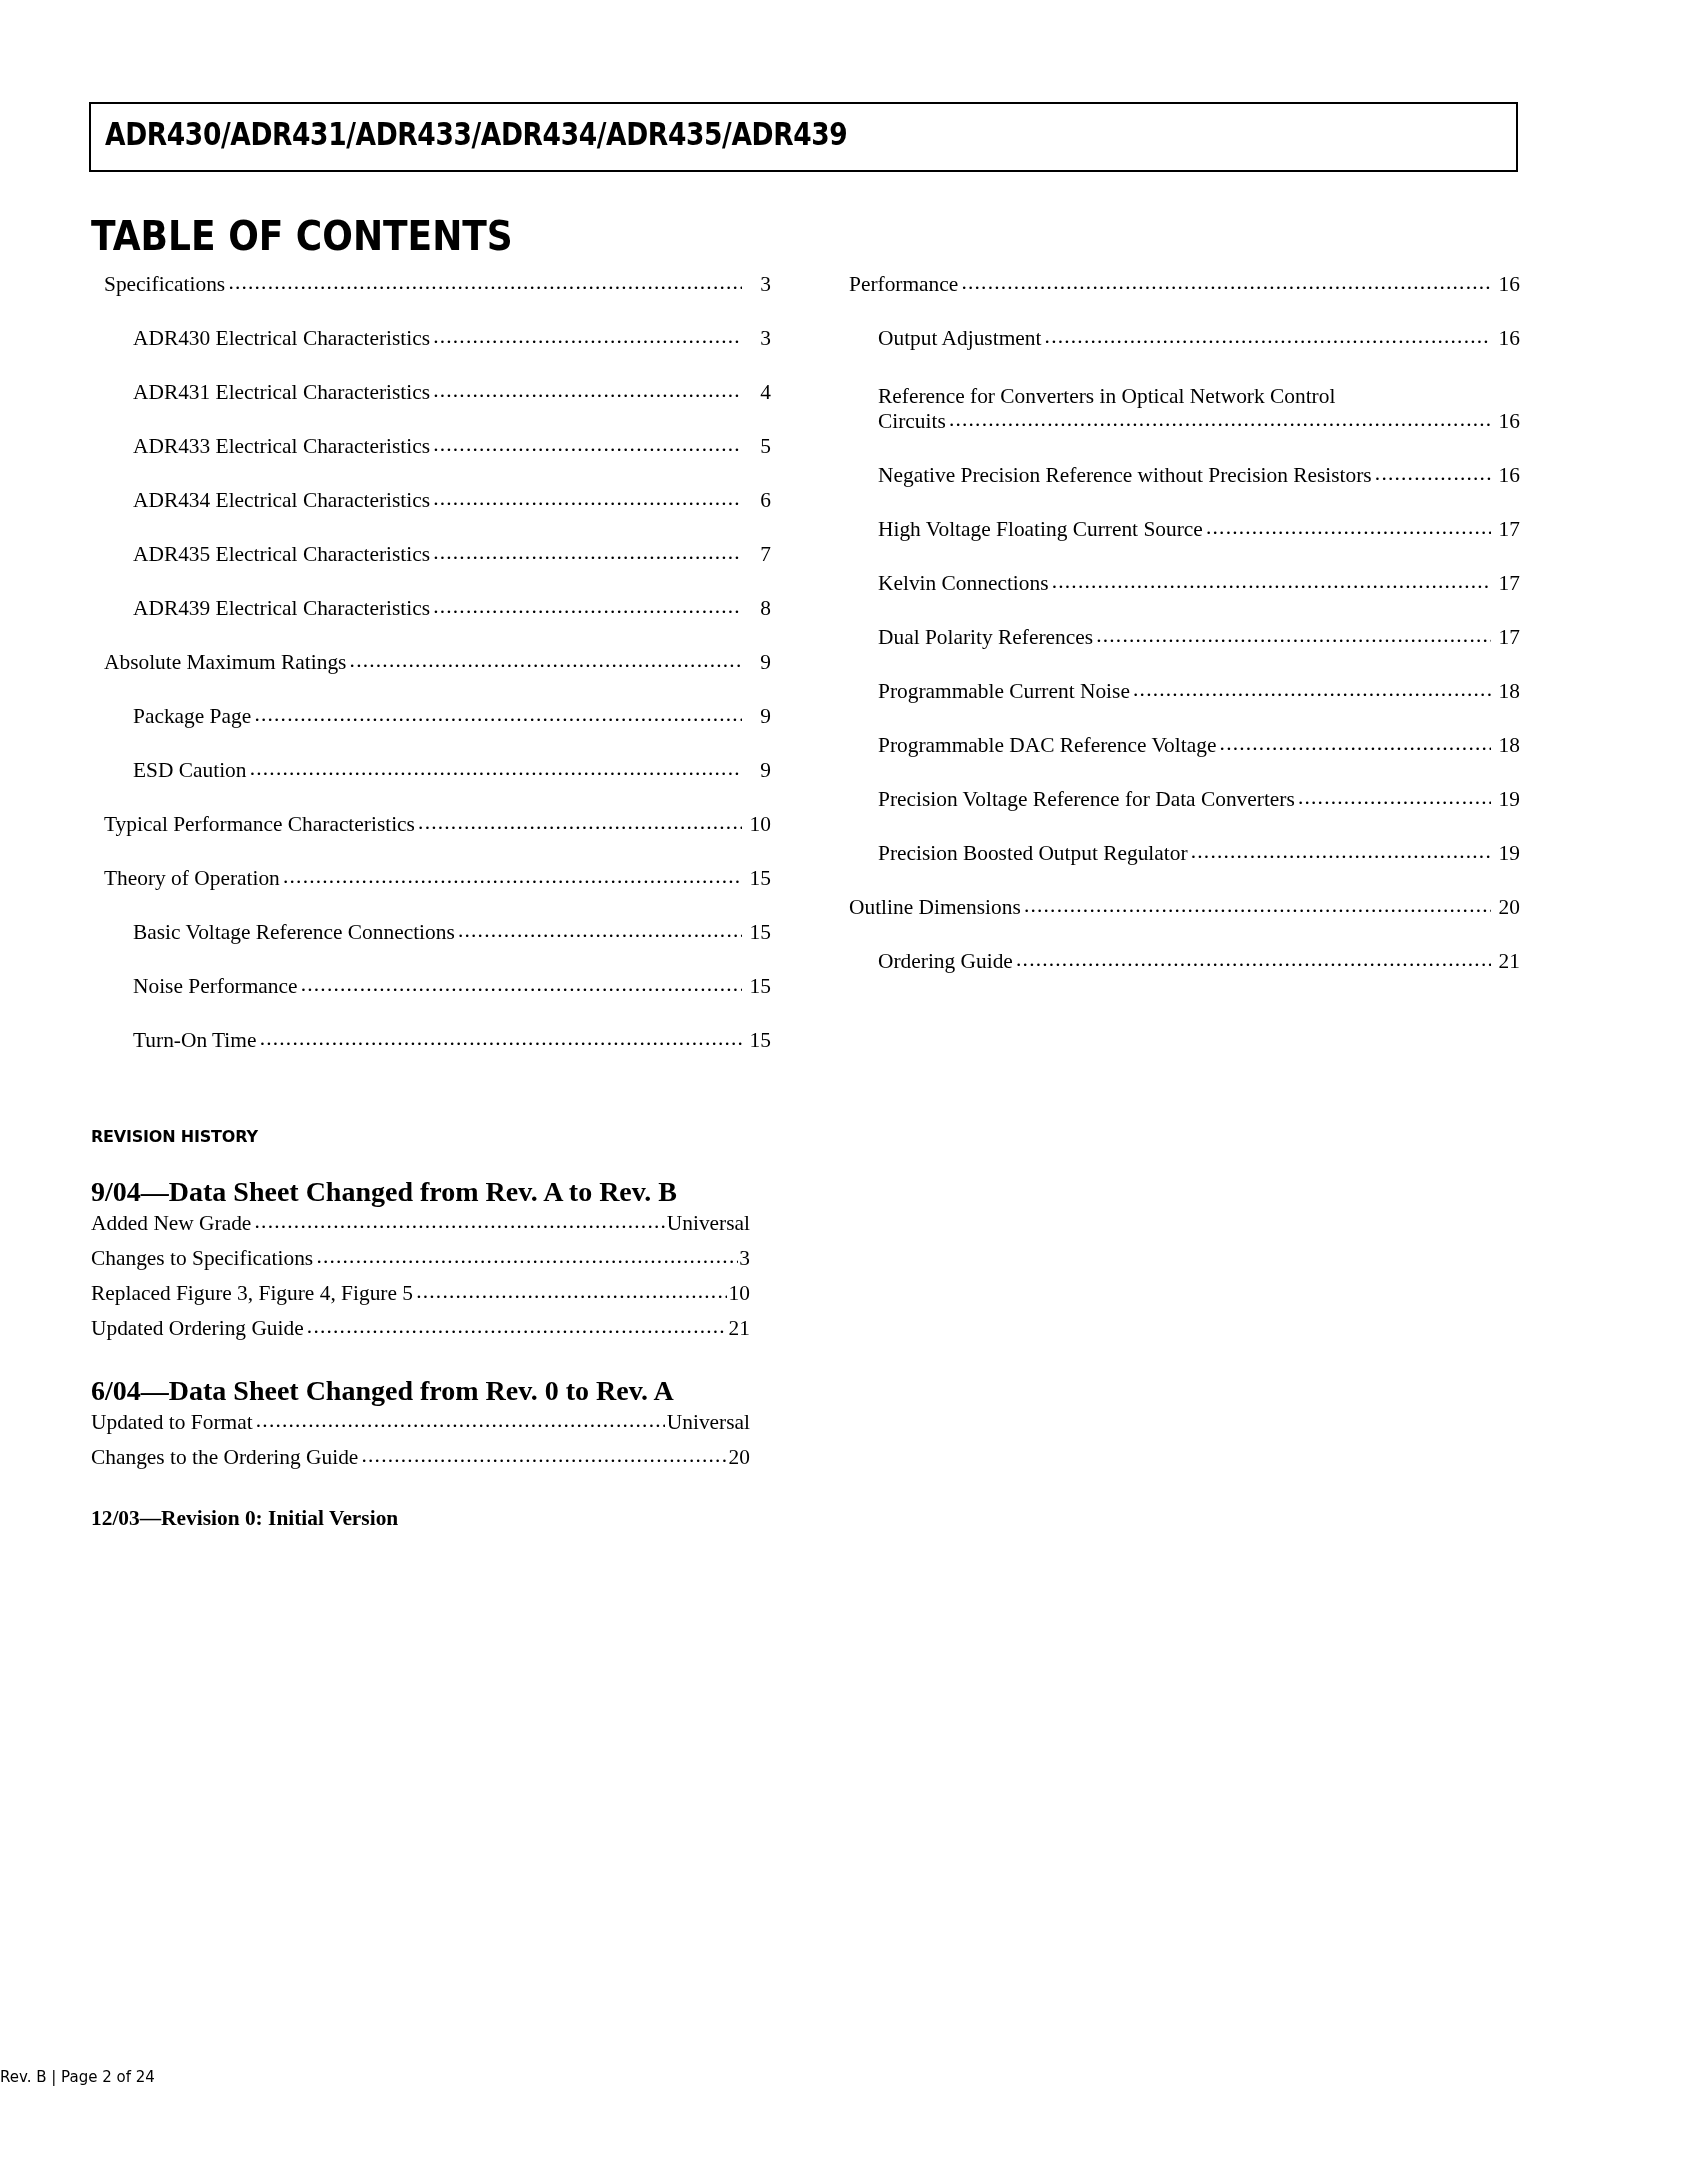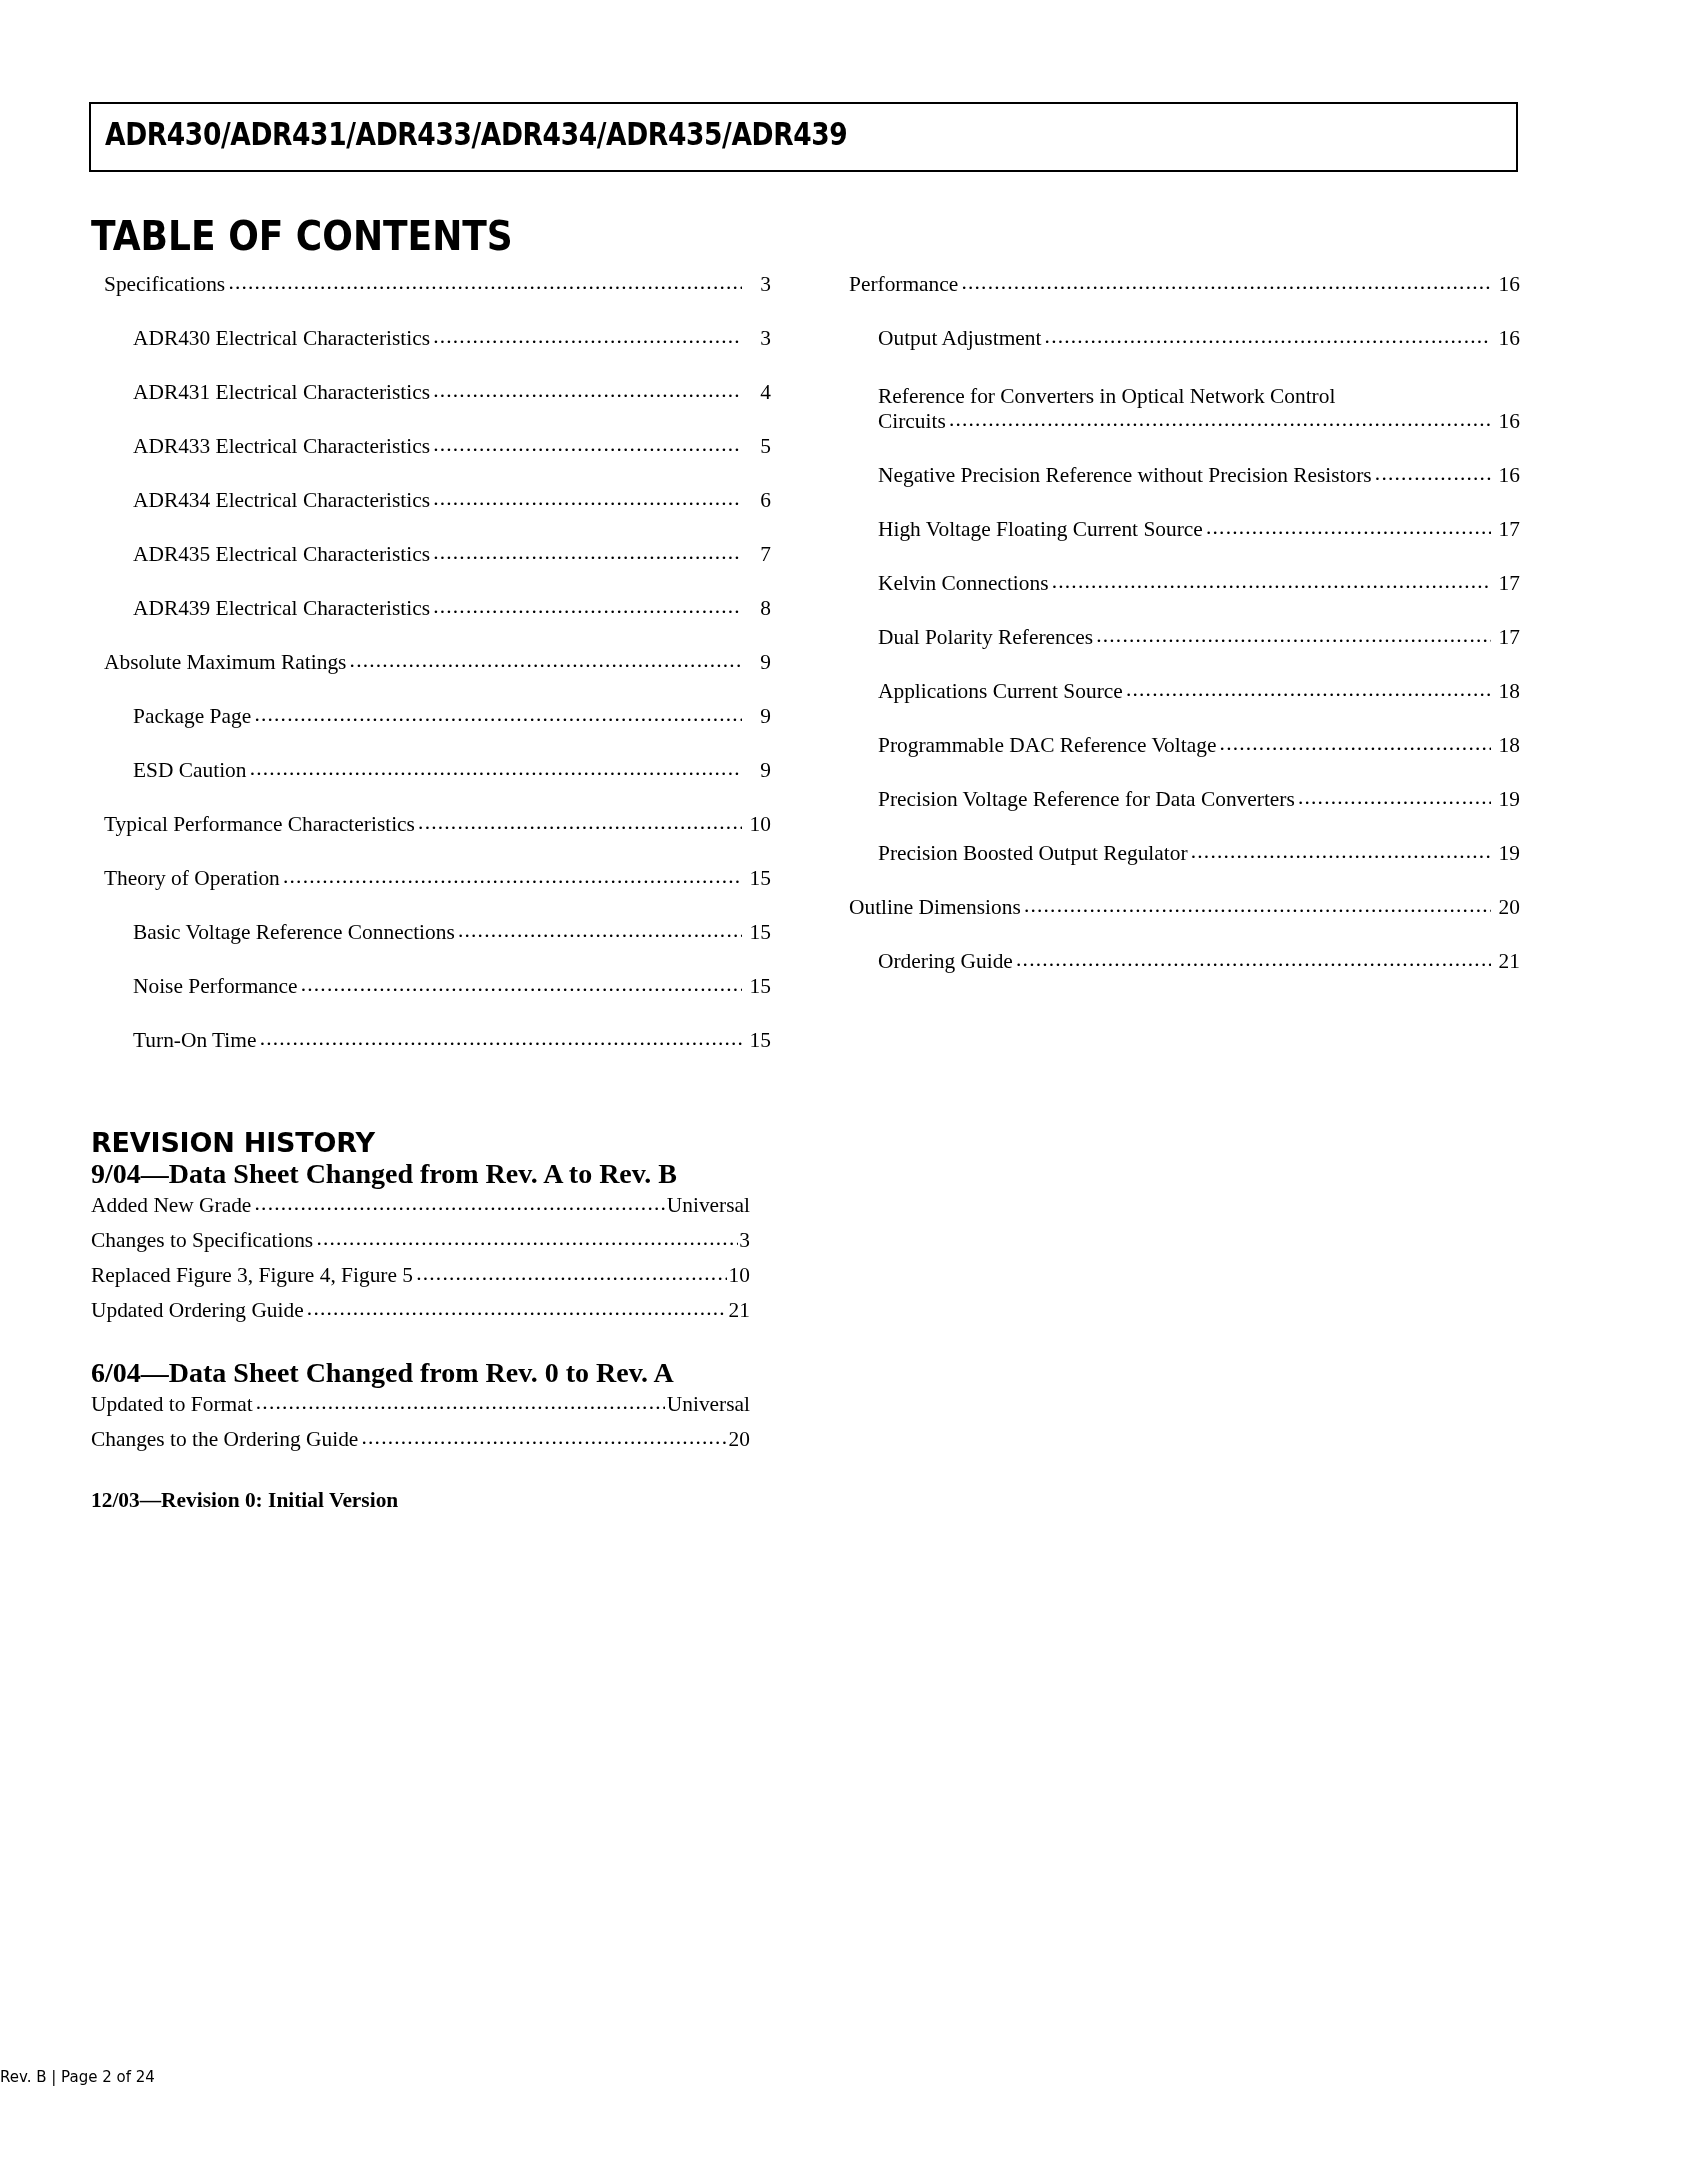--- a/index.html
+++ b/index.html
@@ -121,22 +121,23 @@
   
   .rev-history {
     position: absolute;
     left: 91px;
     top: 1127px;
     width: 659px;
   }
   .rev-heading {
     font-family: "DejaVu Sans", sans-serif;
     font-weight: bold;
-    font-size: 27px;
+    font-size: 16px;
     letter-spacing: -0.2px;
+    margin-bottom: 30px;
   }
   .rev-group { margin-bottom: 22px; }
   .rev-group-title {
     font-weight: bold;
     font-size: 28px;
     margin-bottom: 4.8px;
   }
   .rev-line {
     display: flex;
     align-items: baseline;
@@ -298,21 +299,21 @@
         <span class="label">Kelvin Connections</span>
         <span class="dots">................................................................................................................................................................</span>
         <span class="page-num">17</span>
       </div>
       <div class="toc-entry level-2">
         <span class="label">Dual Polarity References</span>
         <span class="dots">................................................................................................................................................................</span>
         <span class="page-num">17</span>
       </div>
       <div class="toc-entry level-2">
-        <span class="label">Applications Current Source</span>
+        <span class="label">Programmable Current Noise</span>
         <span class="dots">................................................................................................................................................................</span>
         <span class="page-num">18</span>
       </div>
       <div class="toc-entry level-2">
         <span class="label">Programmable DAC Reference Voltage</span>
         <span class="dots">................................................................................................................................................................</span>
         <span class="page-num">18</span>
       </div>
       <div class="toc-entry level-2">
         <span class="label">Precision Voltage Reference for Data Converters</span>

